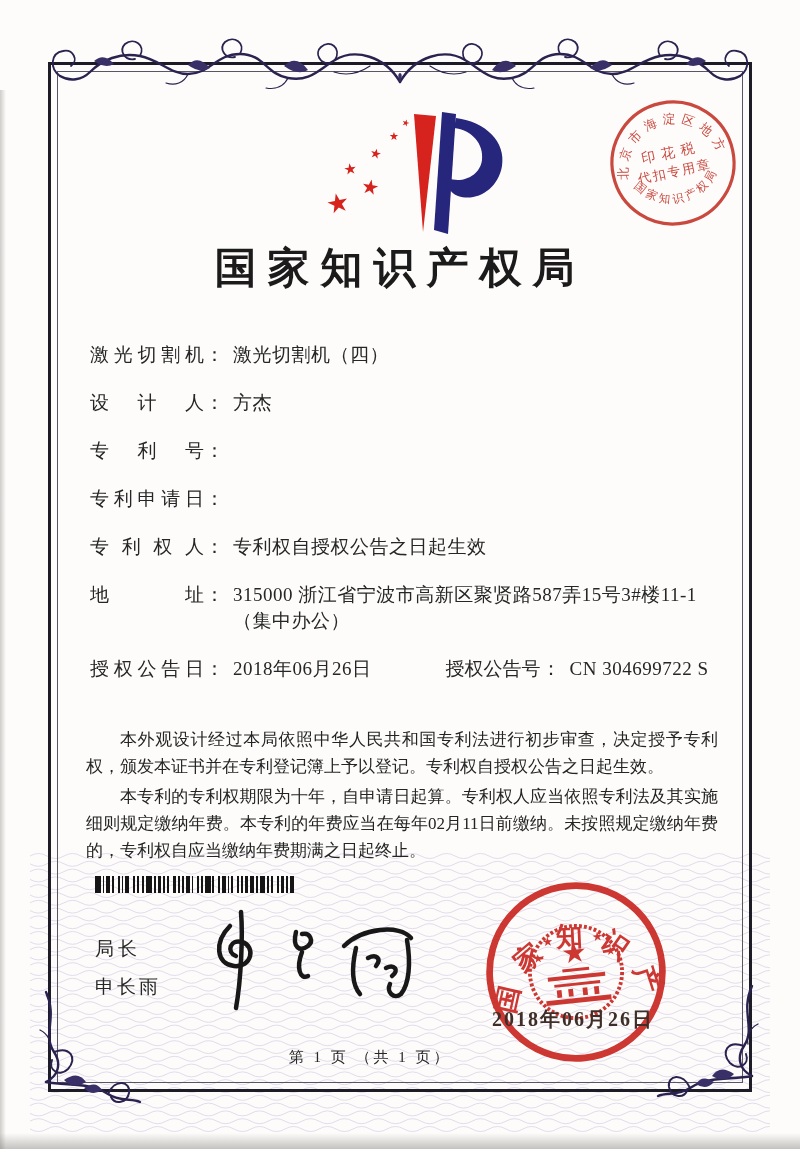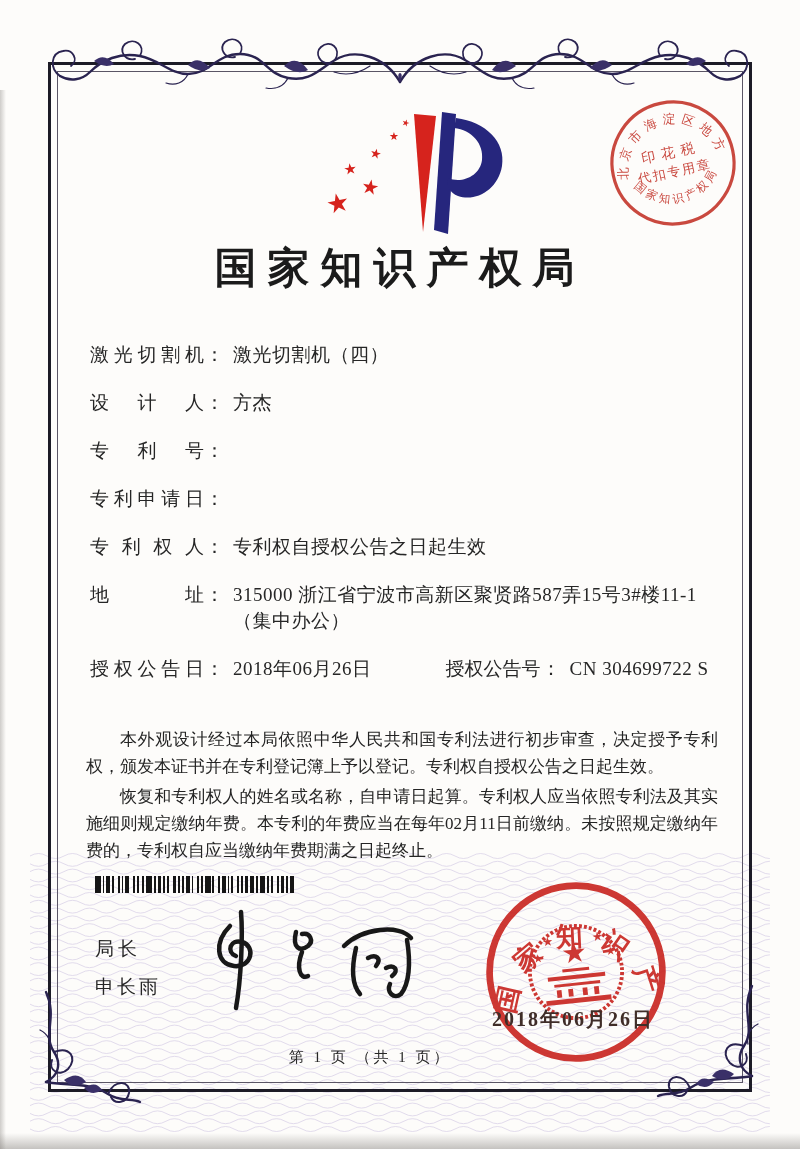--- a/index.html
+++ b/index.html
@@ -218,21 +218,21 @@
       <span class="pair2">
         <span class="flabel2">授权公告号</span>
           <span class="fcolon">：</span>
         <span class="fvalue" style="flex:none">CN 304699722 S</span>
       </span>
     </div>
   </div>
 
   <div id="body">
     <p>本外观设计经过本局依照中华人民共和国专利法进行初步审查，决定授予专利权，颁发本证书并在专利登记簿上予以登记。专利权自授权公告之日起生效。</p>
-    <p>恢复和专利权人的姓名或名称，自申请日起算。专利权人应当依照专利法及其实施细则规定缴纳年费。本专利的年费应当在每年02月11日前缴纳。未按照规定缴纳年费的，专利权自应当缴纳年费期满之日起终止。</p>
+    <p>本专利的专利权期限为十年，自申请日起算。专利权人应当依照专利法及其实施细则规定缴纳年费。本专利的年费应当在每年02月11日前缴纳。未按照规定缴纳年费的，专利权自应当缴纳年费期满之日起终止。</p>
   </div>
 
   <div id="barcode"><span style="display:inline-block;height:17px;width:5.7px;background:#151515;"></span><span style="display:inline-block;height:17px;width:1.9px;"></span><span style="display:inline-block;height:17px;width:1.9px;background:#151515;"></span><span style="display:inline-block;height:17px;width:1.9px;"></span><span style="display:inline-block;height:17px;width:3.8px;background:#151515;"></span><span style="display:inline-block;height:17px;width:1.9px;"></span><span style="display:inline-block;height:17px;width:1.9px;background:#151515;"></span><span style="display:inline-block;height:17px;width:3.8px;"></span><span style="display:inline-block;height:17px;width:1.9px;background:#151515;"></span><span style="display:inline-block;height:17px;width:1.9px;"></span><span style="display:inline-block;height:17px;width:1.9px;background:#151515;"></span><span style="display:inline-block;height:17px;width:1.9px;"></span><span style="display:inline-block;height:17px;width:3.8px;background:#151515;"></span><span style="display:inline-block;height:17px;width:3.8px;"></span><span style="display:inline-block;height:17px;width:1.9px;background:#151515;"></span><span style="display:inline-block;height:17px;width:1.9px;"></span><span style="display:inline-block;height:17px;width:1.9px;background:#151515;"></span><span style="display:inline-block;height:17px;width:3.8px;"></span><span style="display:inline-block;height:17px;width:1.9px;background:#151515;"></span><span style="display:inline-block;height:17px;width:1.9px;"></span><span style="display:inline-block;height:17px;width:5.7px;background:#151515;"></span><span style="display:inline-block;height:17px;width:1.9px;"></span><span style="display:inline-block;height:17px;width:1.9px;background:#151515;"></span><span style="display:inline-block;height:17px;width:1.9px;"></span><span style="display:inline-block;height:17px;width:3.8px;background:#151515;"></span><span style="display:inline-block;height:17px;width:1.9px;"></span><span style="display:inline-block;height:17px;width:1.9px;background:#151515;"></span><span style="display:inline-block;height:17px;width:1.9px;"></span><span style="display:inline-block;height:17px;width:1.9px;background:#151515;"></span><span style="display:inline-block;height:17px;width:3.8px;"></span><span style="display:inline-block;height:17px;width:3.8px;background:#151515;"></span><span style="display:inline-block;height:17px;width:1.9px;"></span><span style="display:inline-block;height:17px;width:1.9px;background:#151515;"></span><span style="display:inline-block;height:17px;width:1.9px;"></span><span style="display:inline-block;height:17px;width:1.9px;background:#151515;"></span><span style="display:inline-block;height:17px;width:1.9px;"></span><span style="display:inline-block;height:17px;width:3.8px;background:#151515;"></span><span style="display:inline-block;height:17px;width:1.9px;"></span><span style="display:inline-block;height:17px;width:1.9px;background:#151515;"></span><span style="display:inline-block;height:17px;width:3.8px;"></span><span style="display:inline-block;height:17px;width:1.9px;background:#151515;"></span><span style="display:inline-block;height:17px;width:1.9px;"></span><span style="display:inline-block;height:17px;width:1.9px;background:#151515;"></span><span style="display:inline-block;height:17px;width:1.9px;"></span><span style="display:inline-block;height:17px;width:5.7px;background:#151515;"></span><span style="display:inline-block;height:17px;width:1.9px;"></span><span style="display:inline-block;height:17px;width:1.9px;background:#151515;"></span><span style="display:inline-block;height:17px;width:3.8px;"></span><span style="display:inline-block;height:17px;width:1.9px;background:#151515;"></span><span style="display:inline-block;height:17px;width:1.9px;"></span><span style="display:inline-block;height:17px;width:3.8px;background:#151515;"></span><span style="display:inline-block;height:17px;width:1.9px;"></span><span style="display:inline-block;height:17px;width:1.9px;background:#151515;"></span><span style="display:inline-block;height:17px;width:1.9px;"></span><span style="display:inline-block;height:17px;width:1.9px;background:#151515;"></span><span style="display:inline-block;height:17px;width:3.8px;"></span><span style="display:inline-block;height:17px;width:1.9px;background:#151515;"></span><span style="display:inline-block;height:17px;width:1.9px;"></span><span style="display:inline-block;height:17px;width:1.9px;background:#151515;"></span><span style="display:inline-block;height:17px;width:1.9px;"></span><span style="display:inline-block;height:17px;width:3.8px;background:#151515;"></span><span style="display:inline-block;height:17px;width:1.9px;"></span><span style="display:inline-block;height:17px;width:3.8px;background:#151515;"></span><span style="display:inline-block;height:17px;width:1.9px;"></span><span style="display:inline-block;height:17px;width:1.9px;background:#151515;"></span><span style="display:inline-block;height:17px;width:1.9px;"></span><span style="display:inline-block;height:17px;width:5.7px;background:#151515;"></span><span style="display:inline-block;height:17px;width:1.9px;"></span><span style="display:inline-block;height:17px;width:1.9px;background:#151515;"></span><span style="display:inline-block;height:17px;width:1.9px;"></span><span style="display:inline-block;height:17px;width:1.9px;background:#151515;"></span><span style="display:inline-block;height:17px;width:3.8px;"></span><span style="display:inline-block;height:17px;width:1.9px;background:#151515;"></span><span style="display:inline-block;height:17px;width:1.9px;"></span><span style="display:inline-block;height:17px;width:3.8px;background:#151515;"></span><span style="display:inline-block;height:17px;width:1.9px;"></span><span style="display:inline-block;height:17px;width:1.9px;background:#151515;"></span><span style="display:inline-block;height:17px;width:1.9px;"></span><span style="display:inline-block;height:17px;width:3.8px;background:#151515;"></span><span style="display:inline-block;height:17px;width:1.9px;"></span></div>
 
   <div class="sign-title">局长</div>
   <div class="sign-name">申长雨</div>
   <svg id="signature" width="230" height="108" viewBox="0 0 230 108">
     <g fill="none" stroke="#181818" stroke-width="4.5" stroke-linecap="round" stroke-linejoin="round">
       <path d="M34,20 C18,36 20,58 38,60 C56,62 60,40 46,36 C34,33 30,46 40,50"></path>
       <path d="M45,6 C47,30 45,74 40,102"></path>

